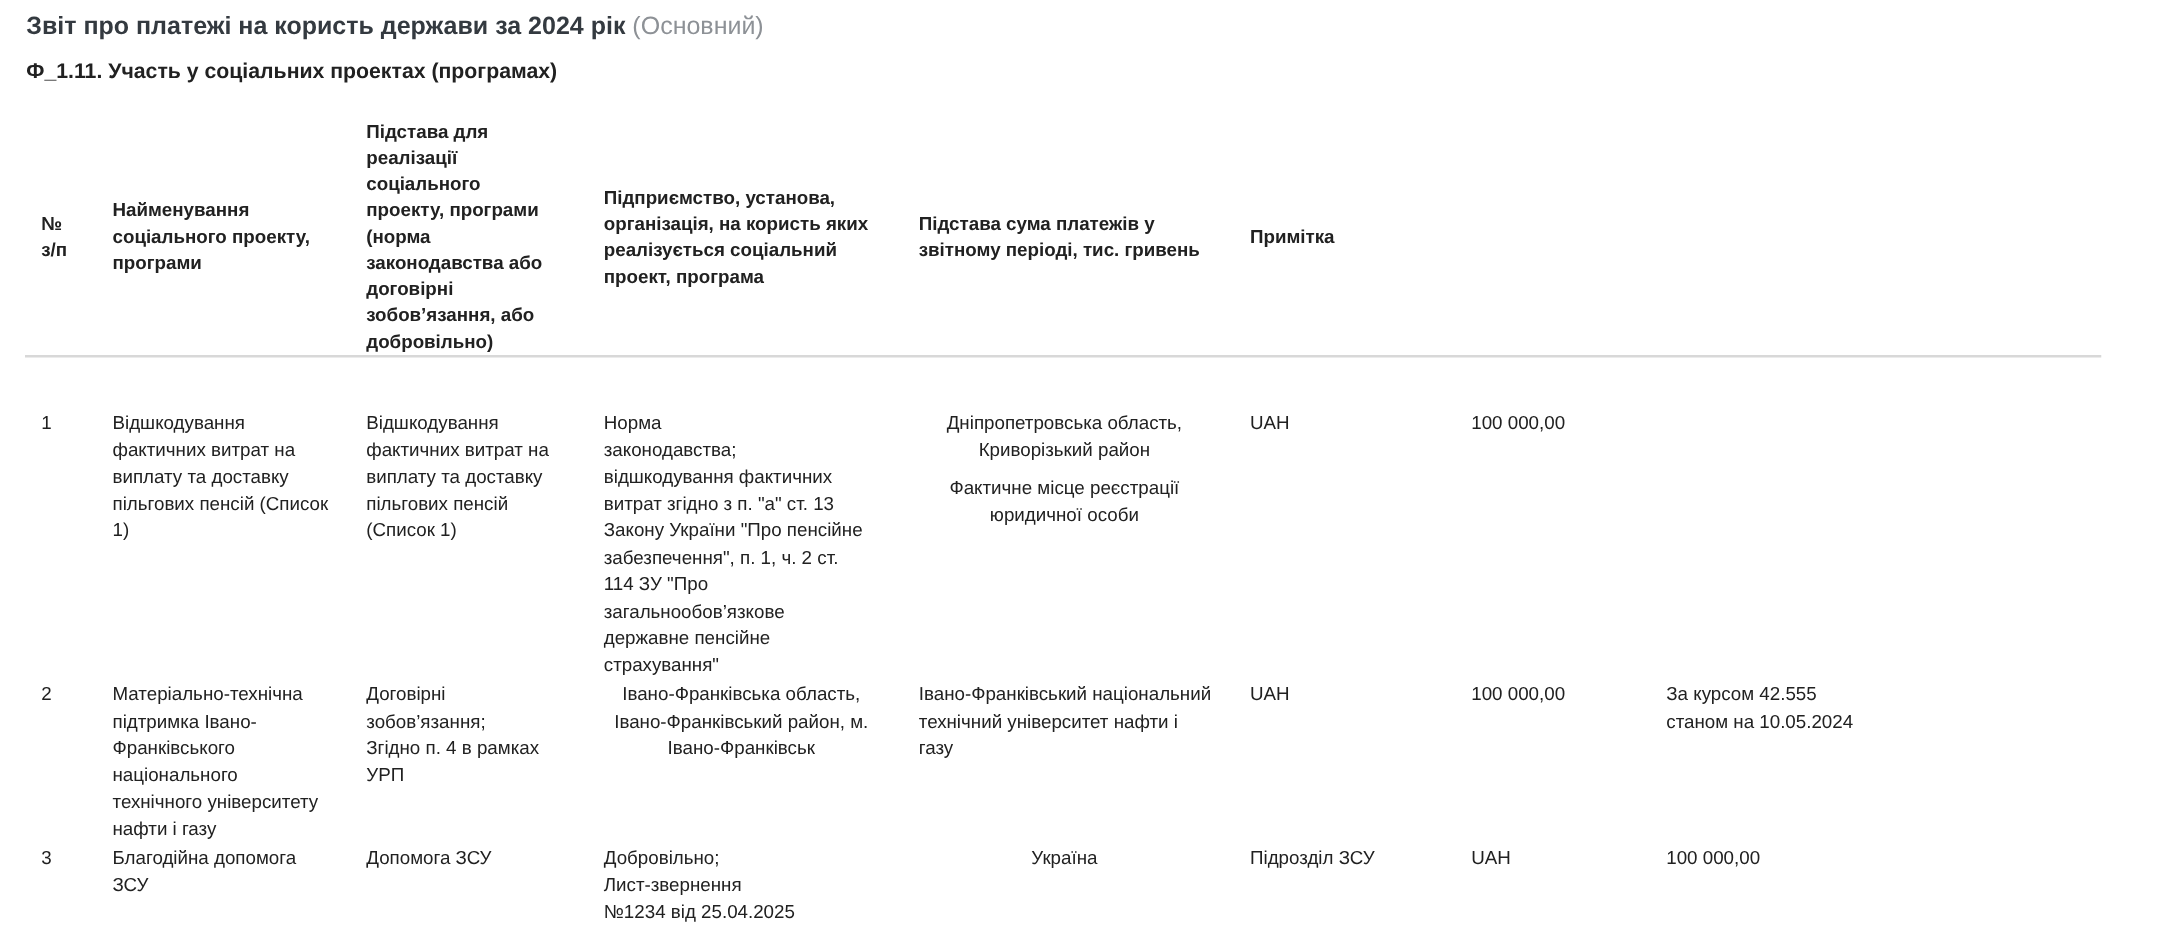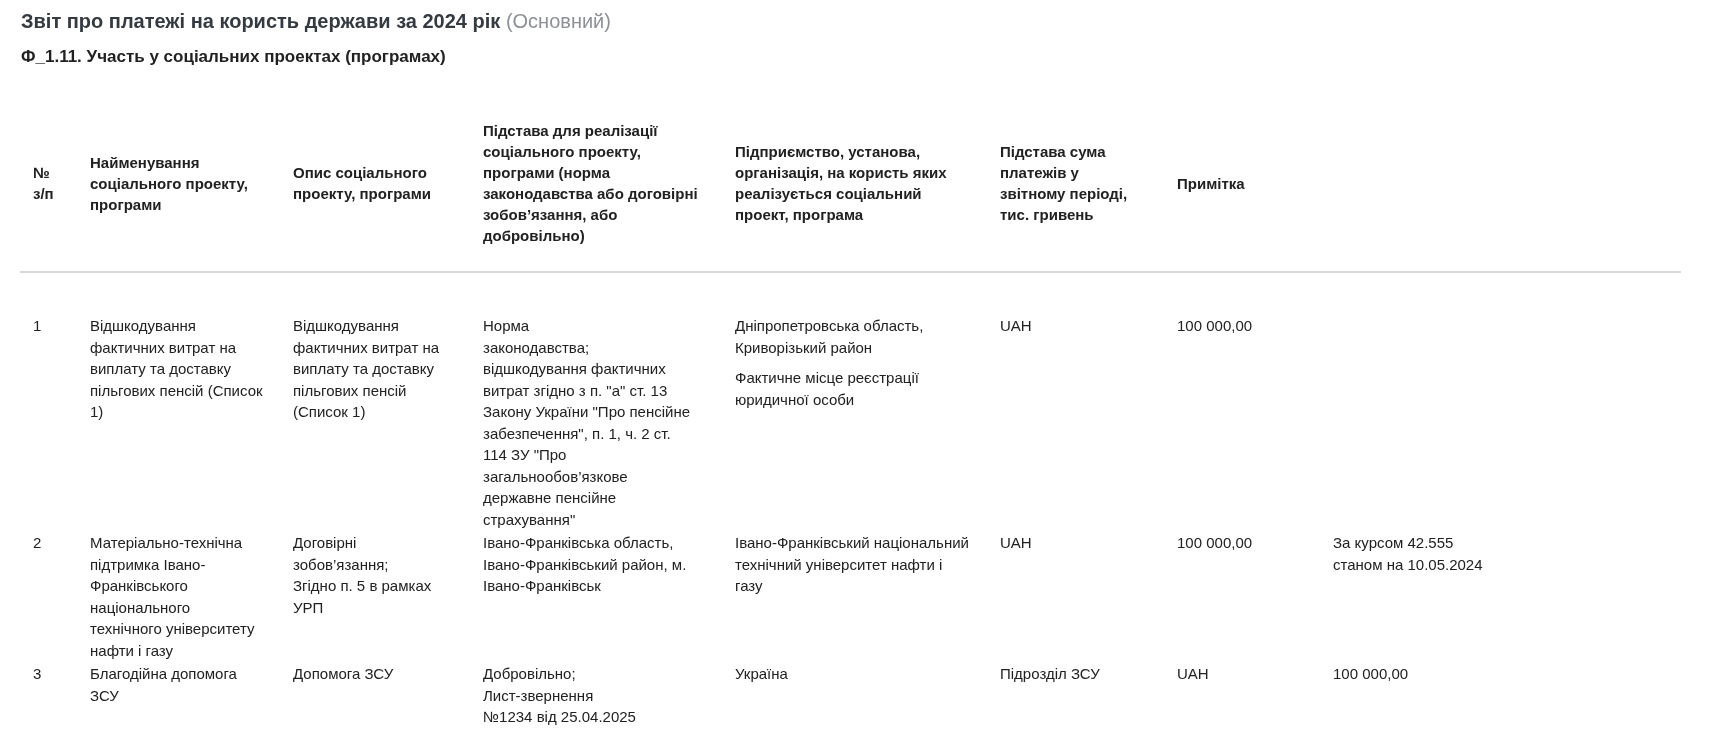--- a/index.html
+++ b/index.html
@@ -57,39 +57,38 @@
   .col-3 { padding-right: 42px; }
   .col-4 { padding-right: 37px; }
   .col-5 { padding-right: 32px; }
   .col-6 { padding-right: 27px; overflow-wrap: break-word; word-break: break-word; }
   .col-7 { padding-right: 30px; }
   .col-8 { padding-right: 32px; }
   .col-9 { padding-right: 40px; }
   .tbody .cell { padding-top: 2px; }
   .trow-first .cell { padding-top: 42px; }
   .pre-line { white-space: pre-line; }
-  .cell p { margin: 0; }
+  .cell p { margin: 0; text-align: center; }
   .cell p + p { margin-top: 9px; }
 </style>
 </head>
 <body>
 
 <div class="page">
 
   <h1 class="page-title"><span>Звіт про платежі на користь держави за 2024 рік</span>
     <span class="variant">(Основний)</span></h1>
 
   <h2 class="form-subtitle">Ф_1.11. Участь у соціальних проектах (програмах)</h2>
 
   <div class="report-table">
 
     <div class="grid-row thead">
       <div class="cell col-1">№ з/п</div>
       <div class="cell col-2">Найменування соціального проекту, програми</div>
-      <div class="cell col-3">Опис соціального проекту, програми</div>
       <div class="cell col-4">Підстава для реалізації соціального проекту, програми (норма законодавства або договірні зобов’язання, або добровільно)</div>
       <div class="cell col-6">Підприємство, установа, організація, на користь яких реалізується соціальний проект, програма</div>
       <div class="cell col-8">Підстава сума платежів у звітному періоді, тис. гривень</div>
       <div class="cell col-9">Примітка</div>
     </div>
 
     <div class="tbody">
 
       <div class="grid-row trow trow-first">
         <div class="cell col-1">1</div>
@@ -104,21 +103,21 @@
         </div>
         <div class="cell col-7">UAH</div>
         <div class="cell col-8">100 000,00</div>
         <div class="cell col-9"></div>
       </div>
 
       <div class="grid-row trow">
         <div class="cell col-1">2</div>
         <div class="cell col-2">Матеріально-технічна підтримка Івано-Франківського національного технічного університету нафти і газу</div>
         <div class="cell col-4 pre-line">Договірні зобов’язання;
-Згідно п. 5 в рамках УРП</div>
+Згідно п. 4 в рамках УРП</div>
         <div class="cell col-5">
           <p>Івано-Франківська область, Івано-Франківський район, м. Івано-Франківськ</p>
         </div>
         <div class="cell col-6">Івано-Франківський національний технічний університет нафти і газу</div>
         <div class="cell col-7">UAH</div>
         <div class="cell col-8">100 000,00</div>
         <div class="cell col-9">За курсом 42.555 станом на 10.05.2024</div>
       </div>
 
       <div class="grid-row trow">

